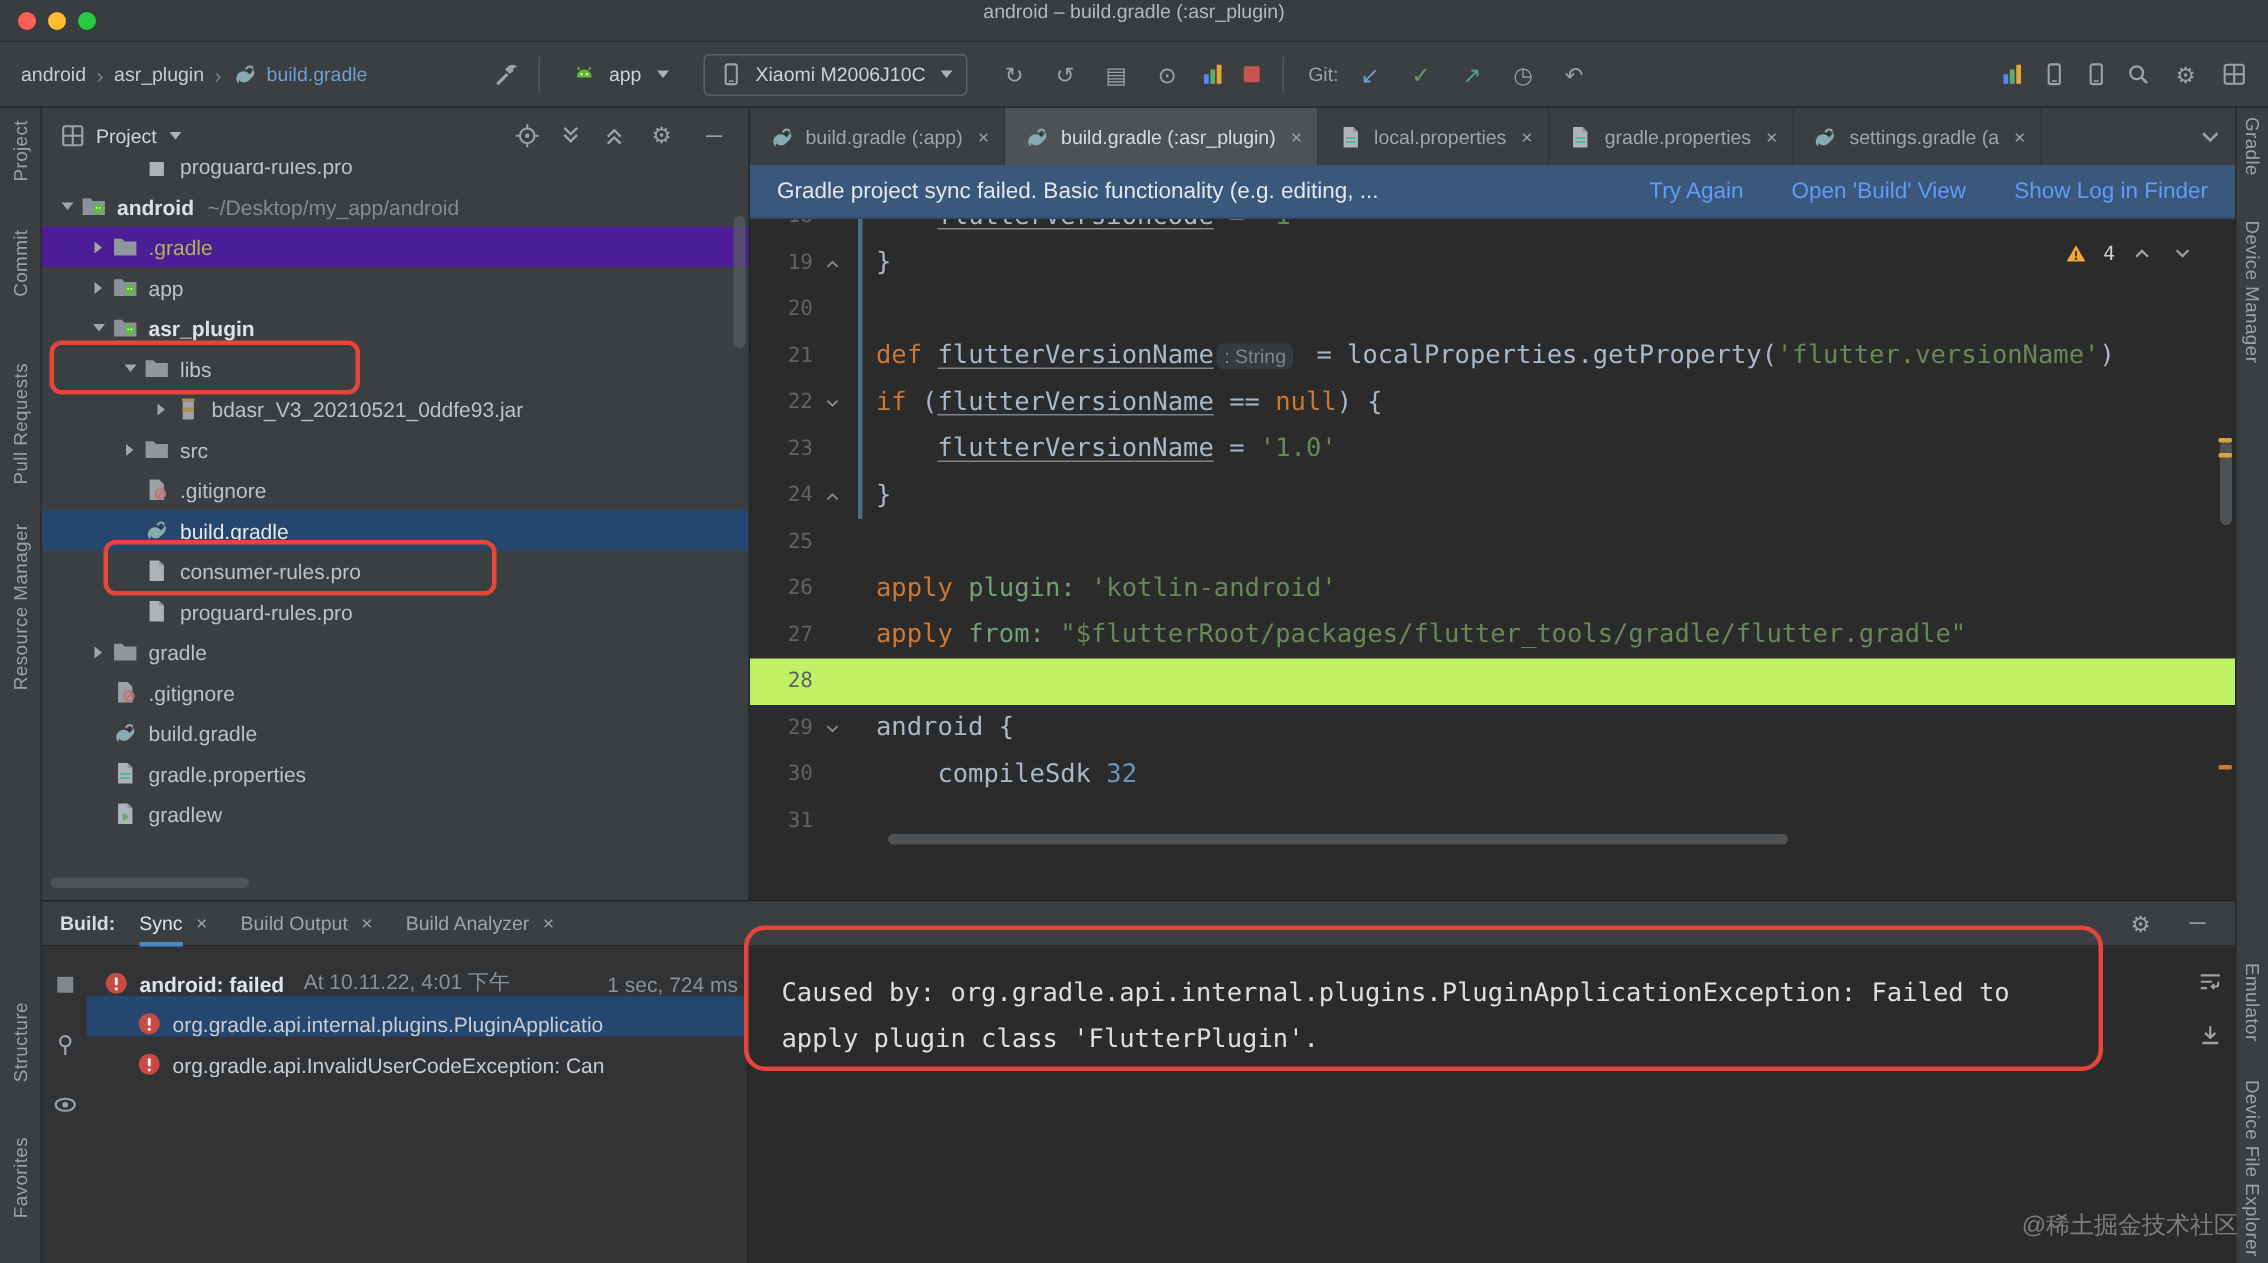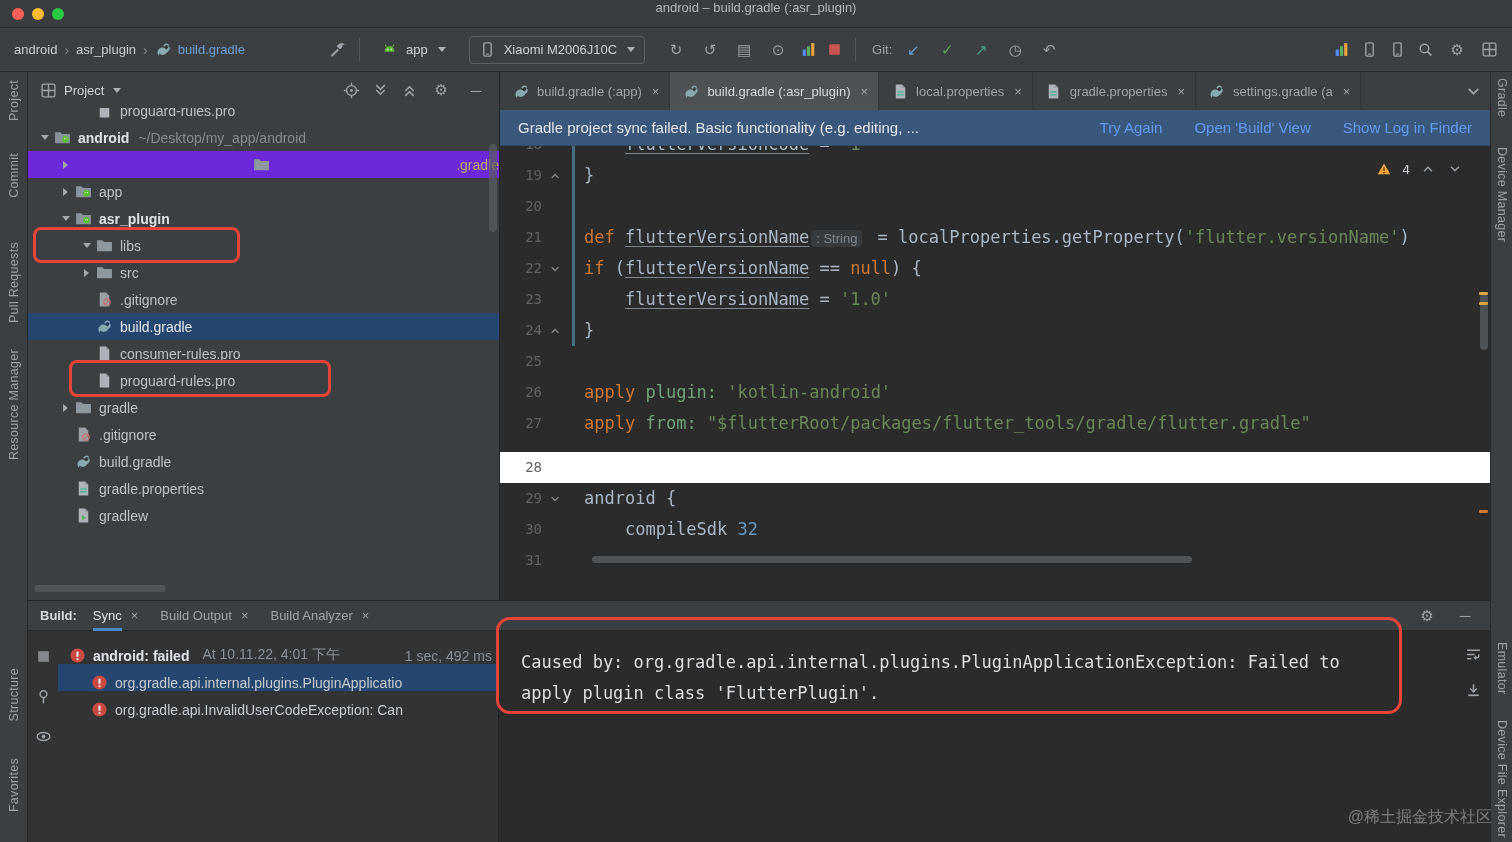--- a/index.html
+++ b/index.html
@@ -44,21 +44,21 @@
   
   #project-panel { position:absolute; left:28px; top:72px; width:472px; height:528px; background:#3c3f41;
     border-right:1px solid #262626; overflow:hidden; }
   #project-header { height:36px; display:flex; align-items:center; padding:0 10px; gap:6px; font-size:13px; color:#d0d4d8; }
   #project-header .ic { width:20px; }
   #project-header-icons { margin-left:auto; display:flex; align-items:center; gap:9px; }
   #project-tree { position:relative; height:492px; overflow:hidden; padding-top:2px; font-size:14px; }
   .trow { height:27px; display:flex; align-items:center; white-space:nowrap; cursor:default; }
   .trow.cut { margin-top:-13px; }
   .trow.sel { background:#25466e; }
-  .trow.olive { background:#6d28d9;justify-content:space-between; }
+  .trow.olive { background:#4c1d95; }
   .arr { width:17px; display:inline-flex; justify-content:center; flex:none; }
   .t-right { width:0;height:0;border-left:5px solid #a3a7ab;border-top:4px solid transparent;border-bottom:4px solid transparent; }
   .t-down { width:0;height:0;border-top:5px solid #a3a7ab;border-left:4px solid transparent;border-right:4px solid transparent; }
   .trow .ic { margin-right:7px; }
   .tlabel { color:#bdc1c5; }
   .tlabel.bold { font-weight:700; color:#dde1e5; }
   .trow.sel .tlabel { color:#e4e8ec; }
   .olive-text { color:#b8ab62; }
   .tsuffix { color:#848a90; margin-left:9px; }
   .tree-vsb { position:absolute; right:2px; top:72px; width:8px; height:88px; background:#5a5e61; border-radius:4px; opacity:.7; }
@@ -75,21 +75,21 @@
 
   #sync-banner { height:36px; background:#3a577c; border-bottom:1px solid #2f4764; display:flex; align-items:center;
     padding:0 18px; font-size:15px; color:#e3e6ea; gap:30px; }
   #banner-actions { margin-left:auto; display:flex; gap:32px; }
   .banner-link { color:#639af5; cursor:pointer; white-space:nowrap;text-align:center; }
 
   #code-area { position:relative; height:454px; overflow:hidden; background:#2b2b2b;
     font-family:"DejaVu Sans Mono", monospace; font-size:17px; }
   .cl { display:flex; height:31px; line-height:31px; white-space:pre; }
   .cl.cut { margin-top:-17px; }
-  .cl.caretline { background:#ffffff;margin-top:13px; }
+  .cl.caretline { background:#bef264; }
   .gut { width:42px; text-align:right; color:#606366; font-size:14px; flex:none; }
   .fold { width:26px; flex:none; display:inline-flex; align-items:center; justify-content:center; }
   .fold svg { width:12px; height:12px; opacity:.8; }
   .txt { padding-left:16px; }
   .pl { color:#a9b7c6; } .kw { color:#cc7832; } .st { color:#6a8759; } .nu { color:#6897bb; }
   .na { color:#72a178; }
   .vr { color:#a9b7c6; text-decoration:underline; text-decoration-color:#7c858d; text-underline-offset:3px; }
   .hint { background:#373b3e; color:#7f868d; font-size:13px; font-family:"Liberation Sans",sans-serif;
     border-radius:4px; padding:1px 5px; margin:0 5px 0 2px; }
   #change-bar { position:absolute; left:72px; top:0; width:3px; height:200px; background:#45707e; }
@@ -370,20 +370,33 @@
         <div class="trow" style="padding-left: 50px;">
           <span class="arr">
             <span class="t-down"></span>
           </span>
           <span class="ic">
             <svg viewBox="0 0 16 16">
               <path fill="#90989f" d="M1 3h5l1.5 1.7H15v8.8H1z"></path>
             </svg>
           </span>
           <span class="tlabel">libs</span>
+        </div>
+        <div class="trow" style="padding-left: 71px;">
+          <span class="arr">
+            <span class="t-right"></span>
+          </span>
+          <span class="ic">
+            <svg viewBox="0 0 16 16">
+              <path fill="#ad8d52" d="M4 1.5h8v2H4z"></path>
+              <path fill="#b9bdc1" d="M4.5 3.5h7V14a.8.8 0 0 1-.8.8H5.3a.8.8 0 0 1-.8-.8z" opacity=".8"></path>
+              <path fill="#ad8d52" d="M4.5 7h7v3h-7z"></path>
+            </svg>
+          </span>
+          <span class="tlabel">bdasr_V3_20210521_0ddfe93.jar</span>
         </div>
         <div class="trow" style="padding-left: 50px;">
           <span class="arr">
             <span class="t-right"></span>
           </span>
           <span class="ic">
             <svg viewBox="0 0 16 16">
               <path fill="#90989f" d="M1 3h5l1.5 1.7H15v8.8H1z"></path>
             </svg>
           </span>
@@ -669,21 +682,21 @@
           <div class="brow" style="padding-left: 10px;">
             <span class="ic">
               <svg viewBox="0 0 16 16">
                 <circle cx="8" cy="8" r="6.6" fill="#c94a43"></circle>
                 <rect x="7.1" y="4.2" width="1.8" height="5.2" rx=".9" fill="#fff"></rect>
                 <circle cx="8" cy="11.5" r="1" fill="#fff"></circle>
               </svg>
             </span>
             <span class="blabel bold">android: failed</span>
             <span class="bsuffix">At 10.11.22, 4:01 下午</span>
-            <span class="bduration">1 sec, 492 ms</span>
+            <span class="bduration">1 sec, 724 ms</span>
           </div>
           <div class="brow selected" style="padding-left: 32px;">
             <span class="ic">
               <svg viewBox="0 0 16 16">
                 <circle cx="8" cy="8" r="6.6" fill="#c94a43"></circle>
                 <rect x="7.1" y="4.2" width="1.8" height="5.2" rx=".9" fill="#fff"></rect>
                 <circle cx="8" cy="11.5" r="1" fill="#fff"></circle>
               </svg>
             </span>
             <span class="blabel">org.gradle.api.internal.plugins.PluginApplicatio</span>

